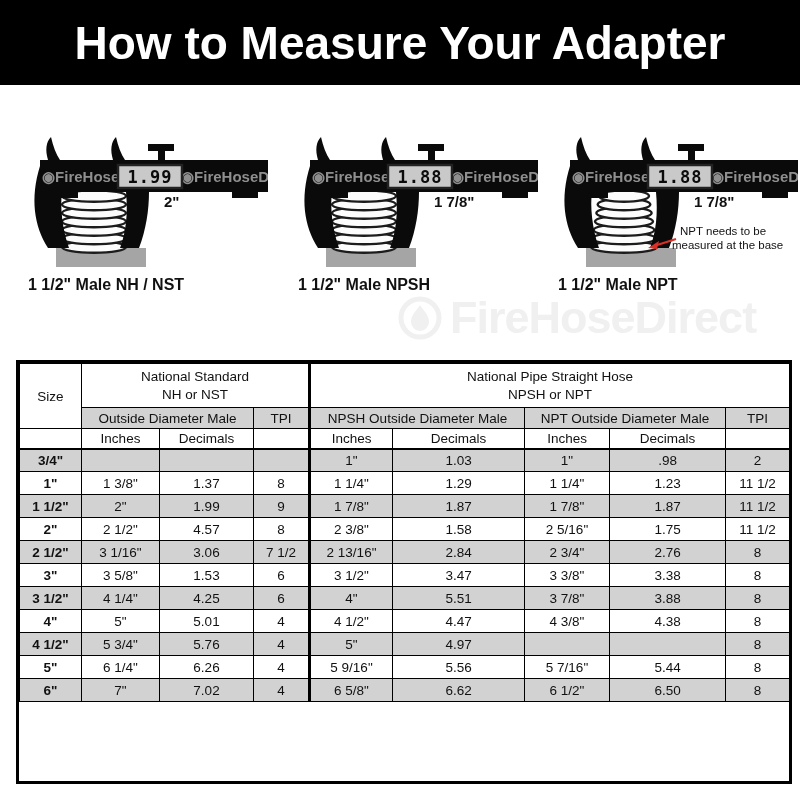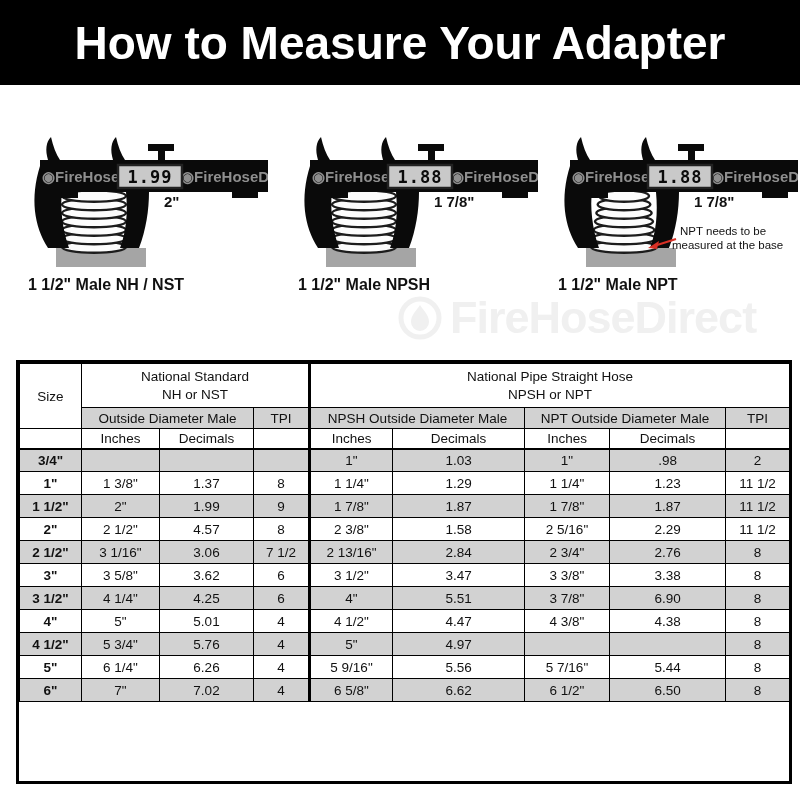--- a/index.html
+++ b/index.html
@@ -250,54 +250,54 @@
             <td>11 1/2</td>
           </tr>
           <tr class="dataRow">
             <td class="bold">2"</td>
             <td>2 1/2"</td>
             <td>4.57</td>
             <td>8</td>
             <td class="thickL">2 3/8"</td>
             <td>1.58</td>
             <td>2 5/16"</td>
-            <td>2.29</td>
+            <td>1.75</td>
             <td>11 1/2</td>
           </tr>
           <tr class="dataRow gray">
             <td class="bold">2 1/2"</td>
             <td>3 1/16"</td>
             <td>3.06</td>
             <td>7 1/2</td>
             <td class="thickL">2 13/16"</td>
             <td>2.84</td>
             <td>2 3/4"</td>
             <td>2.76</td>
             <td>8</td>
           </tr>
           <tr class="dataRow">
             <td class="bold">3"</td>
             <td>3 5/8"</td>
-            <td>3.62</td>
+            <td>1.53</td>
             <td>6</td>
             <td class="thickL">3 1/2"</td>
             <td>3.47</td>
             <td>3 3/8"</td>
             <td>3.38</td>
             <td>8</td>
           </tr>
           <tr class="dataRow gray">
             <td class="bold">3 1/2"</td>
             <td>4 1/4"</td>
             <td>4.25</td>
             <td>6</td>
             <td class="thickL">4"</td>
             <td>5.51</td>
             <td>3 7/8"</td>
-            <td>6.90</td>
+            <td>3.88</td>
             <td>8</td>
           </tr>
           <tr class="dataRow">
             <td class="bold">4"</td>
             <td>5"</td>
             <td>5.01</td>
             <td>4</td>
             <td class="thickL">4 1/2"</td>
             <td>4.47</td>
             <td>4 3/8"</td>

